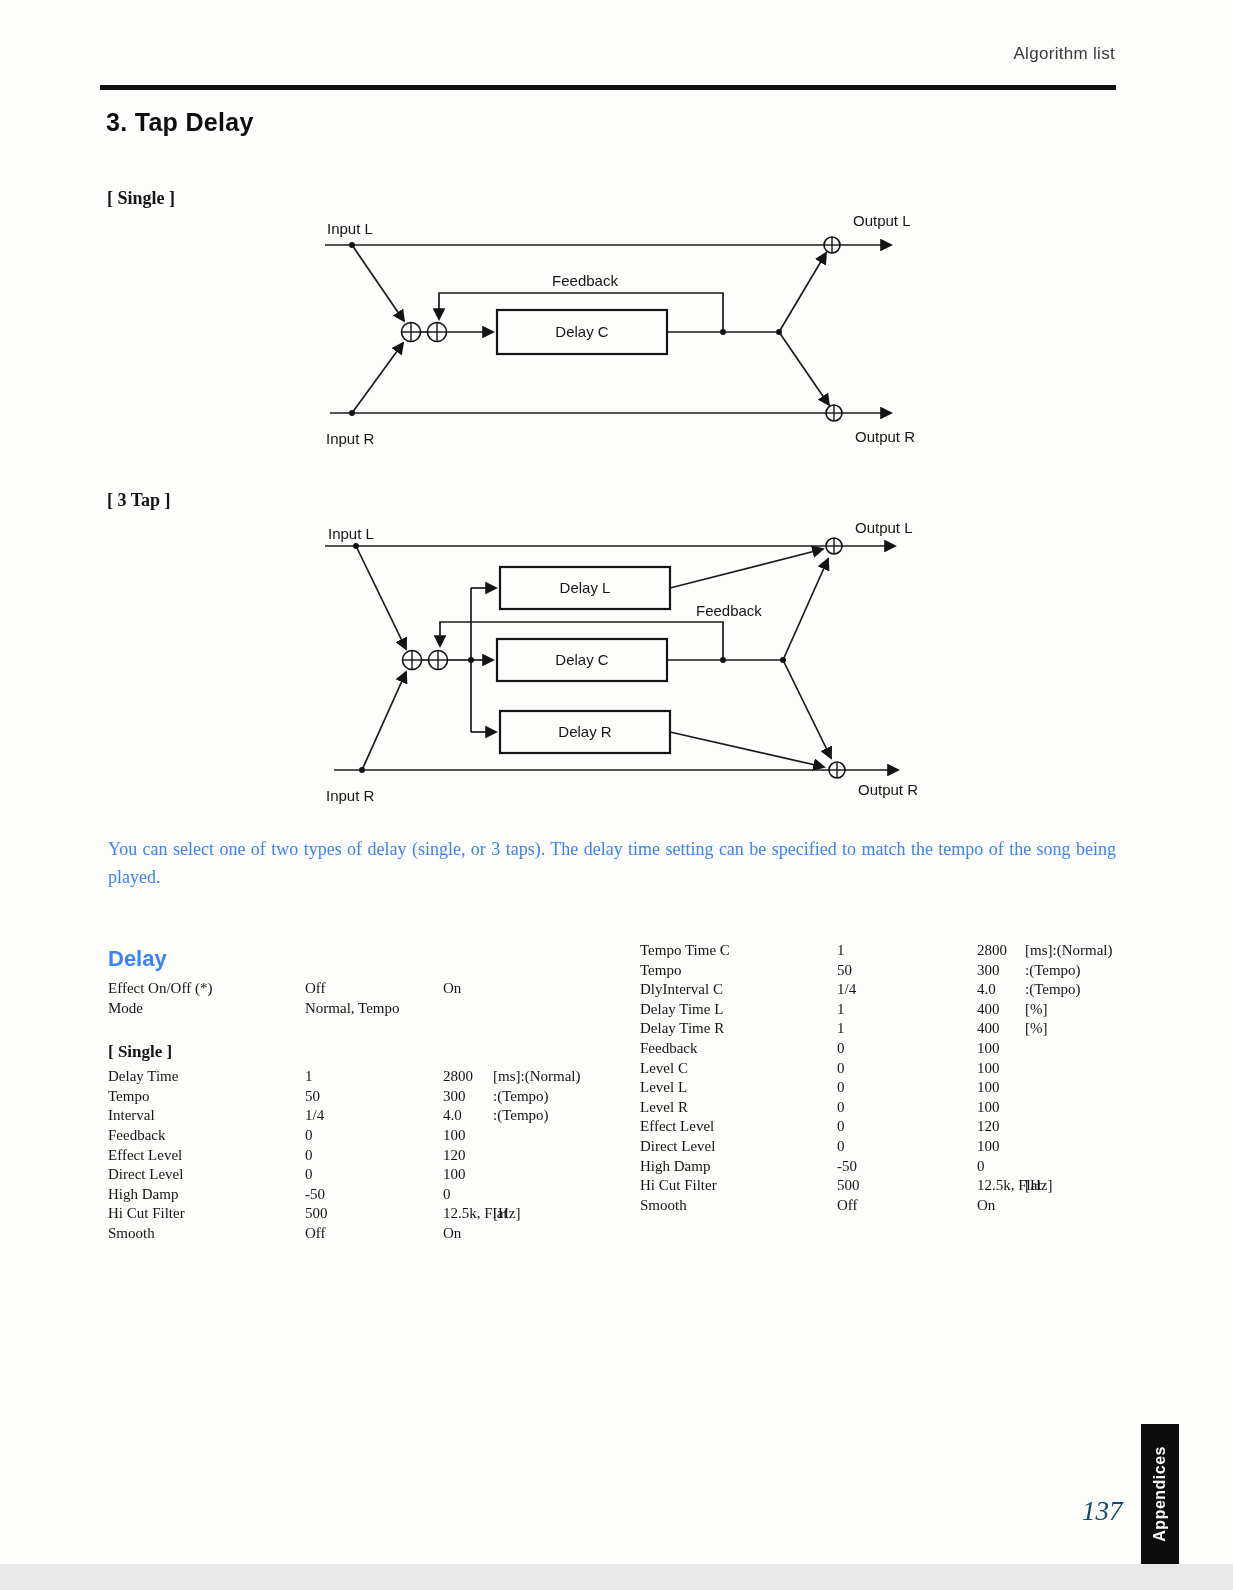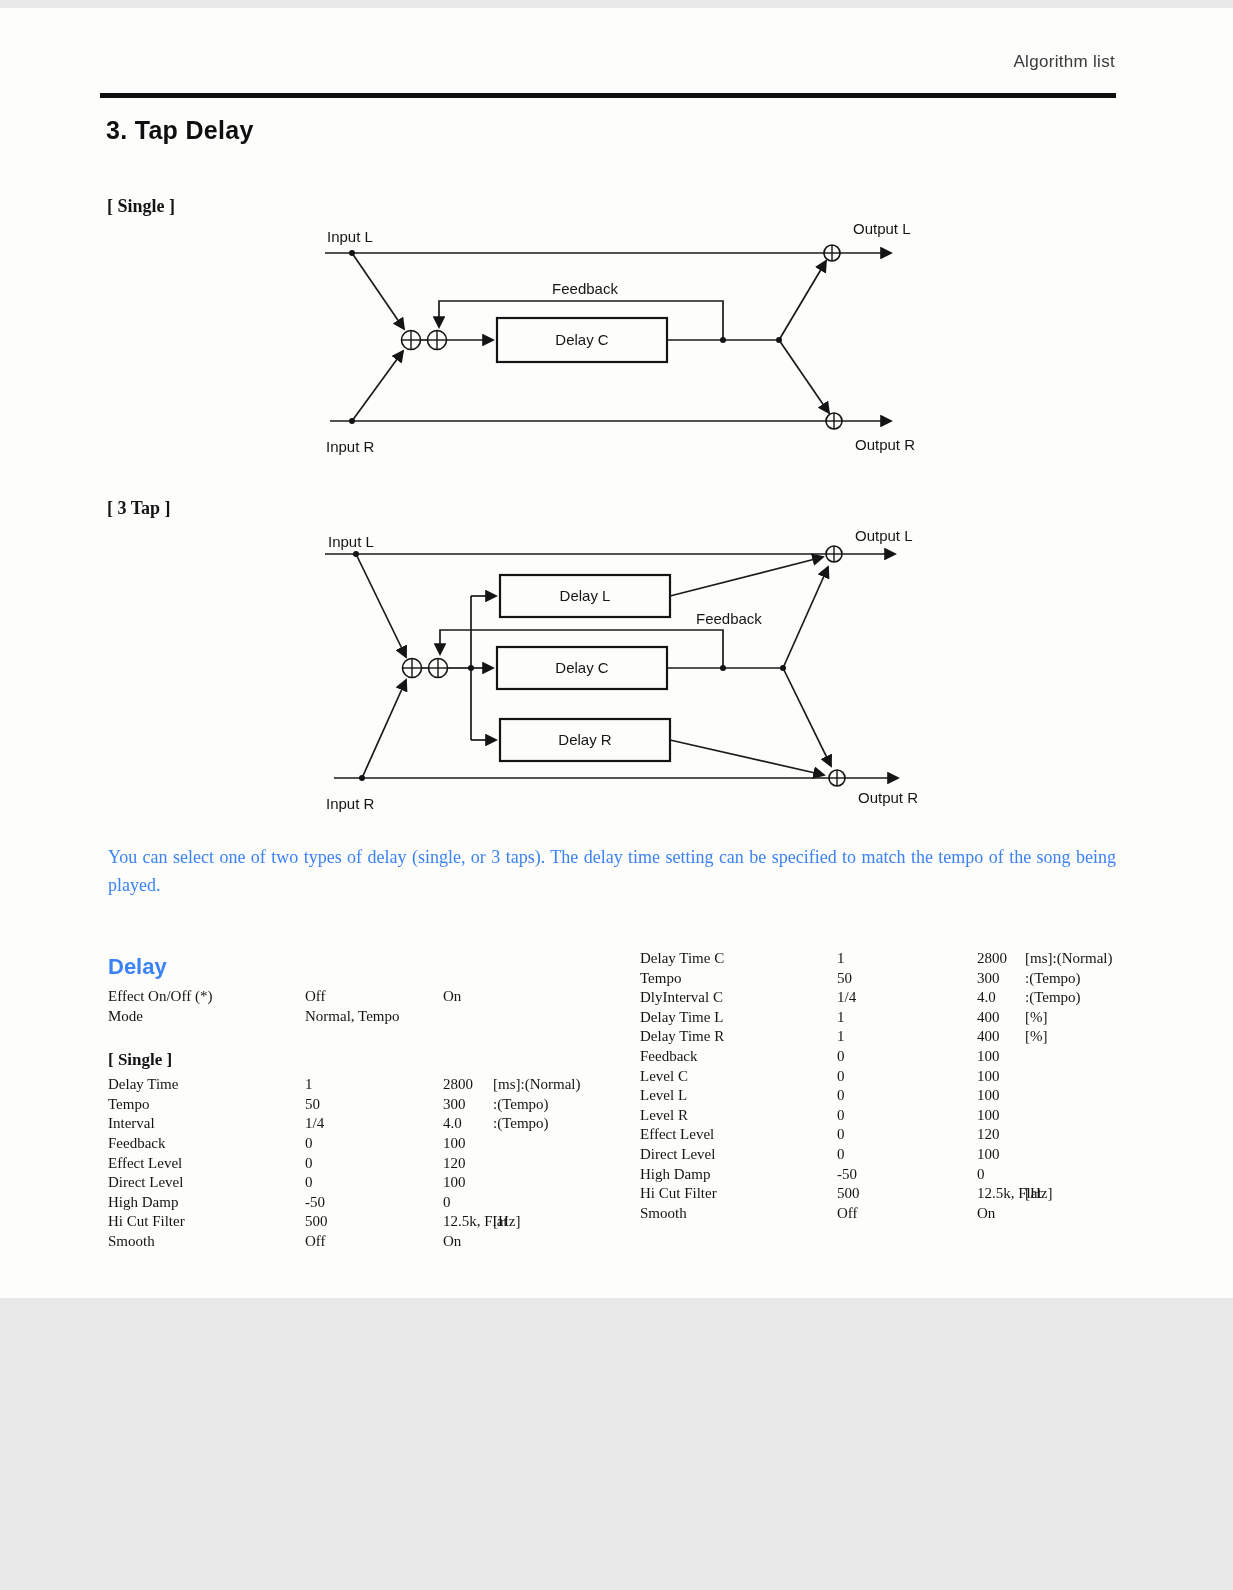--- a/index.html
+++ b/index.html
@@ -1,17 +1,17 @@
 <!DOCTYPE html>
 <html><head>
 <meta charset="utf-8">
 <style>
   *{margin:0;padding:0;box-sizing:border-box}
   body{background:#e9e9e9;font-family:"Liberation Serif",serif}
-  .page{position:relative;width:1233px;height:1290px;background:#fdfdfb;color:#1a1a1a;overflow:hidden;margin:8px auto}
+  .page{position:relative;width:1233px;height:1564px;background:#fdfdfb;color:#1a1a1a;overflow:hidden;margin:0 auto}
   .running-head{position:absolute;top:44px;right:118px;font-family:"Liberation Sans",sans-serif;font-size:17px;color:#3a3a3a;letter-spacing:.3px}
   .rule{position:absolute;left:100px;top:85px;width:1016px;height:5px;background:#101010}
   .title{position:absolute;left:106px;top:108px;font-family:"Liberation Sans",sans-serif;font-size:25px;font-weight:bold;color:#0f0f0f;letter-spacing:.3px}
   .subhead{position:absolute;left:107px;font-size:18px;font-weight:bold;color:#141414}
   .single-head{top:188px}
   .tap3-head{top:490px}
   .diag{position:absolute;left:0}
   .diag1{top:212px}
   .diag2{top:518px}
   .diag text{font-family:"Liberation Sans",sans-serif;font-size:15px;fill:#161616}
@@ -247,21 +247,21 @@
           <span class="cell v2">On</span>
           <span class="cell unit"></span>
         </div>
       </div>
   </div>
 
   <div class="tbl tbl-right">
     <div class="rows">
 
         <div class="row">
-          <span class="cell name">Delay Time C</span>
+          <span class="cell name">Tempo Time C</span>
           <span class="cell v1">1</span>
           <span class="cell v2">2800</span>
           <span class="cell unit u-right">[ms]:(Normal)</span>
         </div>
 
         <div class="row">
           <span class="cell name">Tempo</span>
           <span class="cell v1">50</span>
           <span class="cell v2">300</span>
           <span class="cell unit">:(Tempo)</span>

